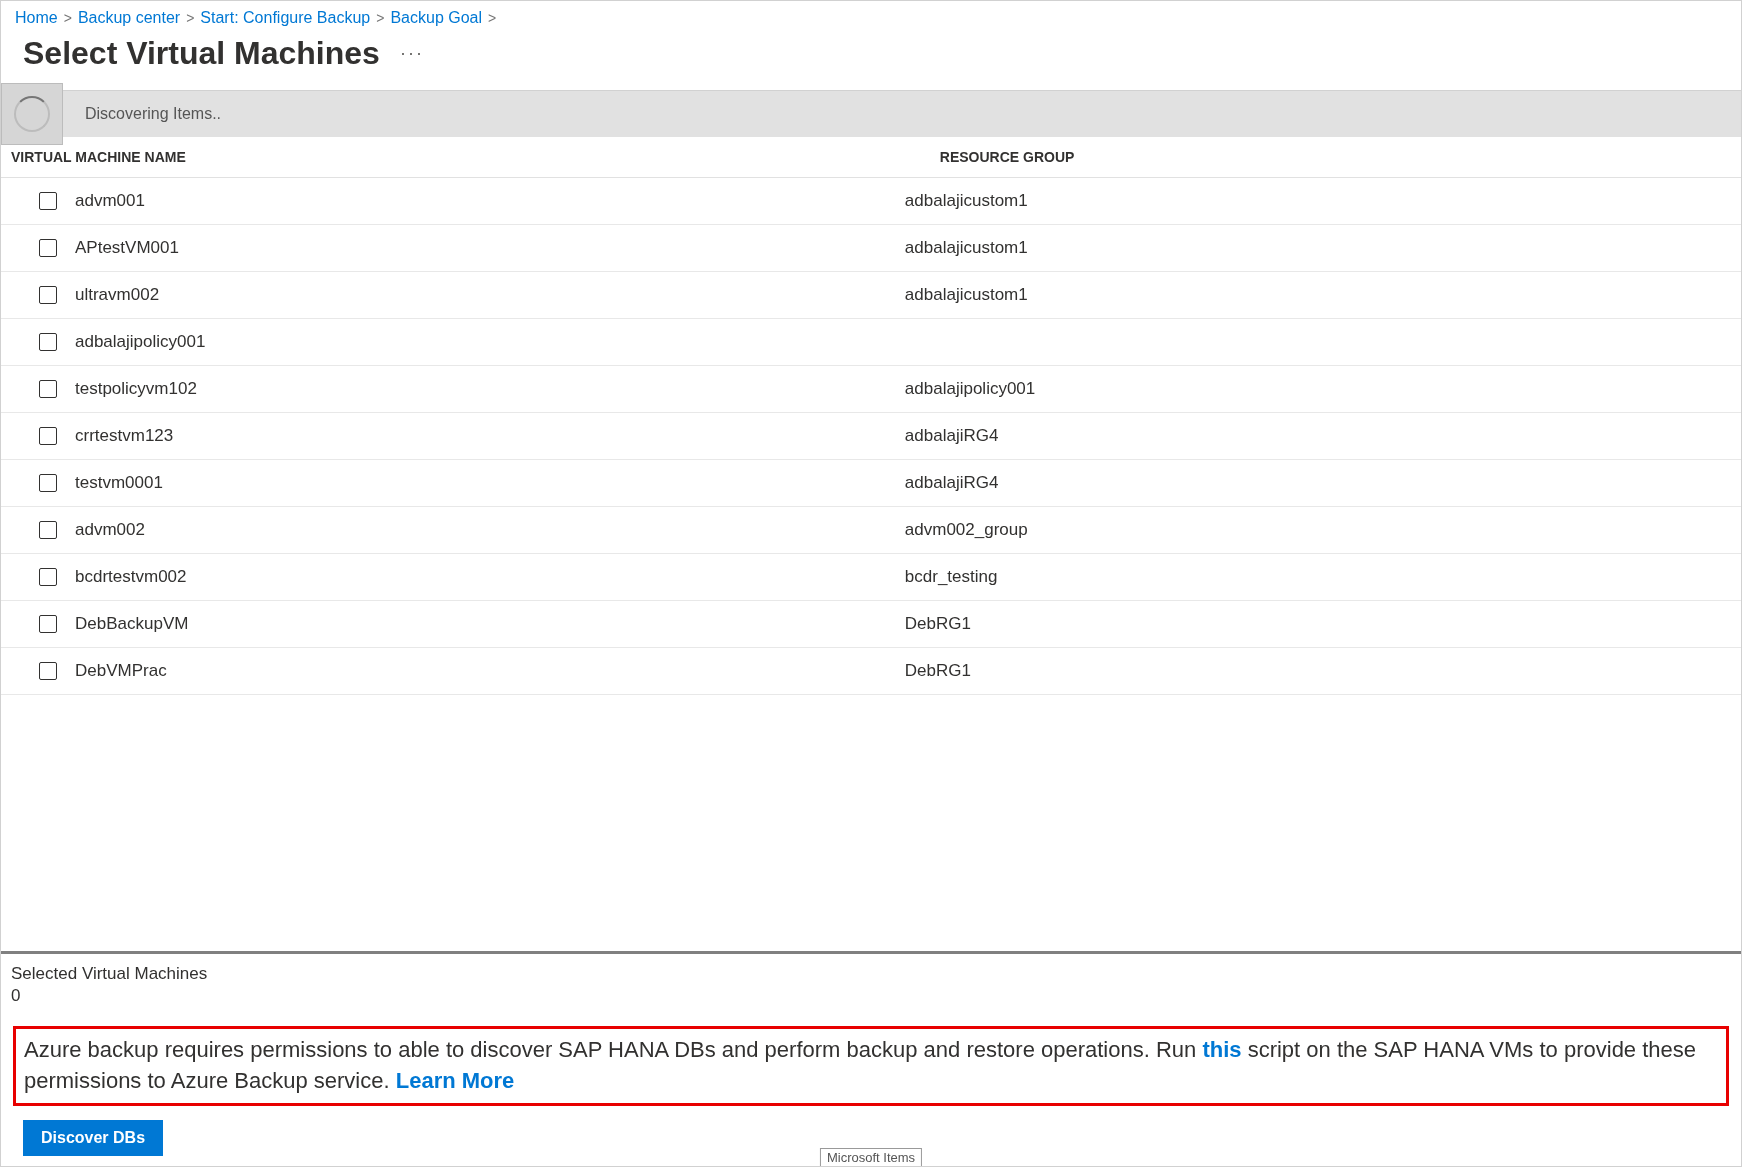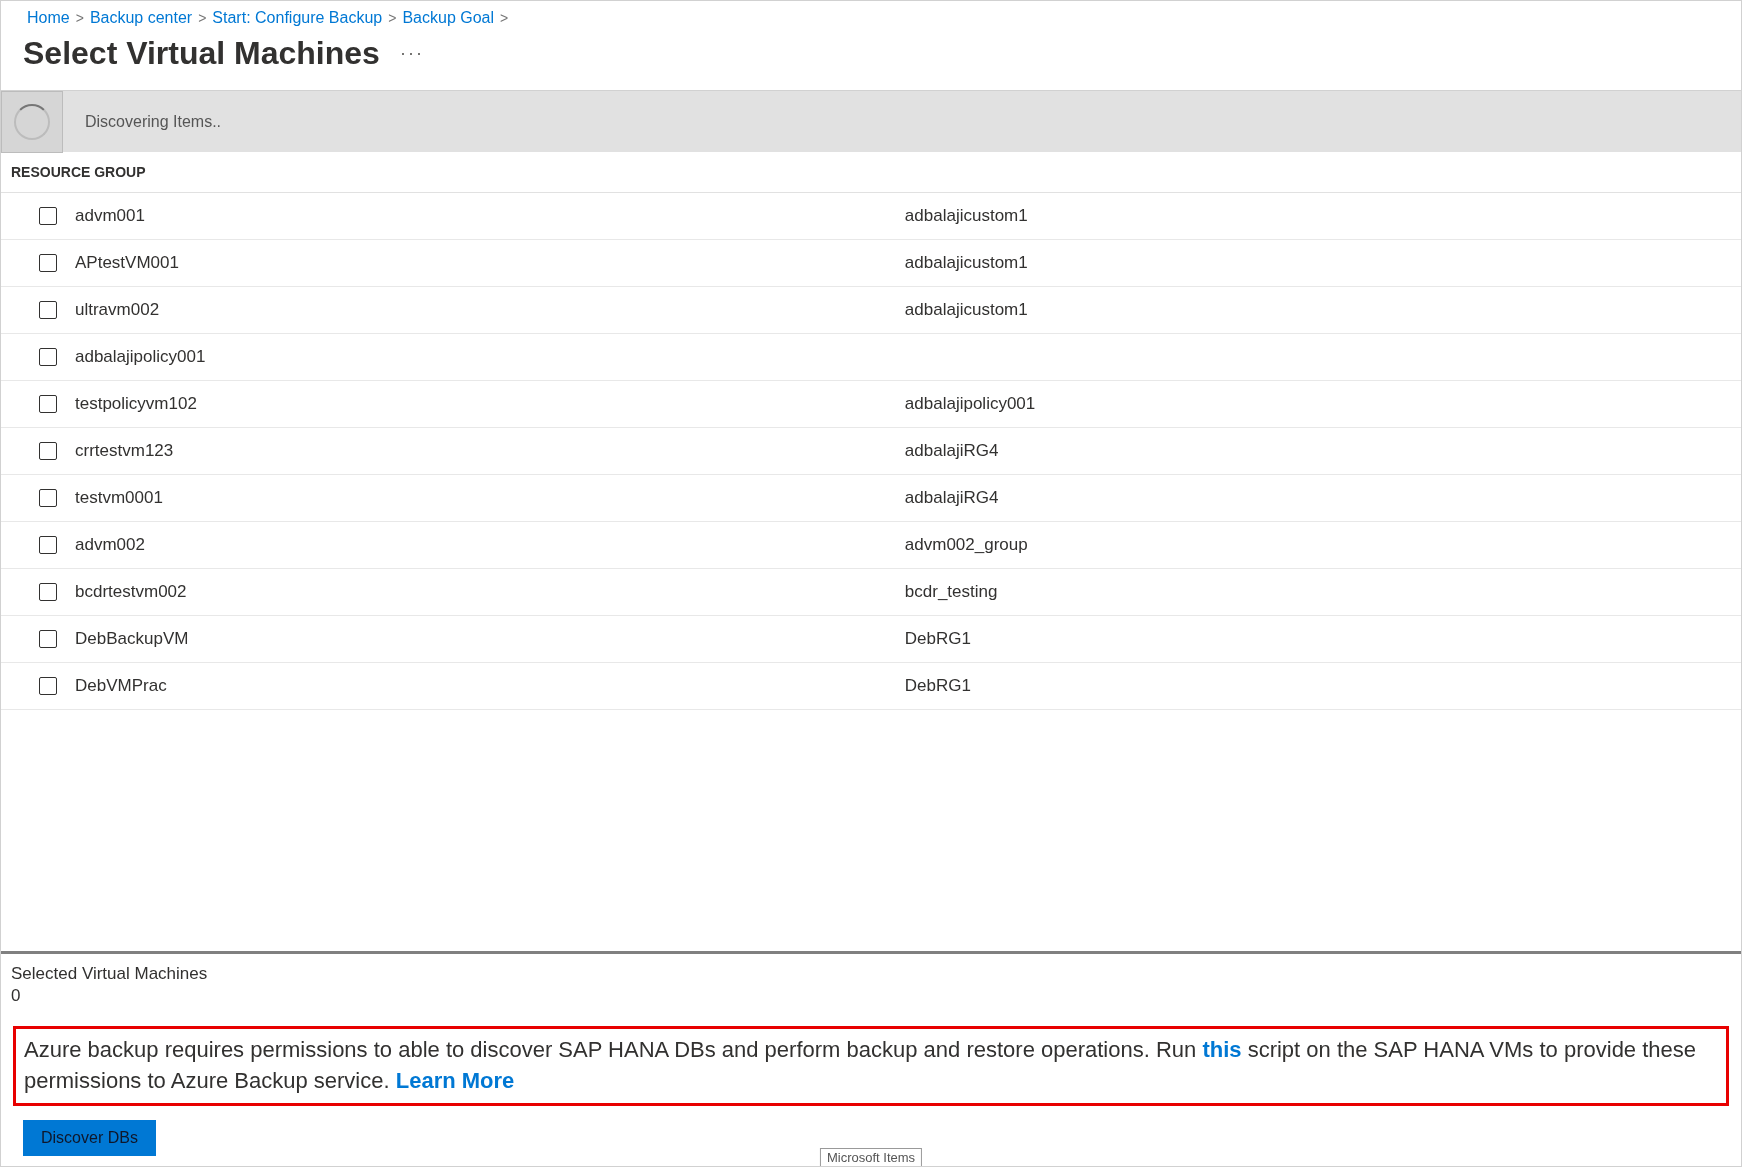--- a/index.html
+++ b/index.html
@@ -14,21 +14,21 @@
       background: #fff;
     }
     .container {
       border: 1px solid #d1d1d1;
       width: 1742px;
       height: 1167px;
       position: relative;
       overflow: hidden;
     }
     .breadcrumb {
-      padding: 8px 22px 4px 26px;
+      padding: 8px 22px 4px 14px;
       font-size: 16px;
       display: flex;
       align-items: center;
       gap: 6px;
     }
     .breadcrumb a {
       color: #0078d4;
       text-decoration: none;
       cursor: pointer;
     }
@@ -50,21 +50,21 @@
     .more-dots {
       color: #605e5c;
       font-size: 18px;
       cursor: pointer;
       letter-spacing: 2px;
     }
     .status-bar {
       background: #e1e1e1;
       display: flex;
       align-items: center;
-      height: 62px;
+      height: 47px;
       border-top: 1px solid #d1d1d1;
     }
     .spinner-box {
       width: 62px;
       height: 62px;
       background: #d6d6d6;
       border: 1px solid #bcbcbc;
       display: flex;
       align-items: center;
       justify-content: center;
@@ -180,25 +180,25 @@
       line-height: 1.4;
     }
     .info-box .link {
       color: #0078d4;
       font-weight: 600;
       text-decoration: none;
       cursor: pointer;
     }
     .discover-btn {
       background: #0078d4;
-      color: #0f172a;
+      color: #ffffff;
       border: none;
       padding: 9px 18px;
       font-size: 16px;
-      font-weight: 400;
+      font-weight: 700;
       cursor: pointer;
       margin: 6px 0 10px 22px;
     }
     .tooltip-tag {
       position: absolute;
       bottom: -1px;
       left: 50%;
       transform: translateX(-50%);
       border: 1px solid #999;
       background: #fff;
@@ -230,20 +230,21 @@
   <div class="status-bar">
     <div class="spinner-box">
       <div class="spinner"></div>
     </div>
     <div class="status-text">Discovering Items..</div>
   </div>
 
 
   <div class="vm-table">
     <div class="vm-header">
+      <div class="col-name">VIRTUAL MACHINE NAME</div>
       <div class="col-rg">RESOURCE GROUP</div>
     </div>
     <div id="vm-rows">
         <div class="vm-row">
           <div class="checkbox-cell">
             <div class="checkbox"></div>
           </div>
           <div class="vm-name">advm001</div>
           <div class="vm-rg">adbalajicustom1</div>
         </div>

